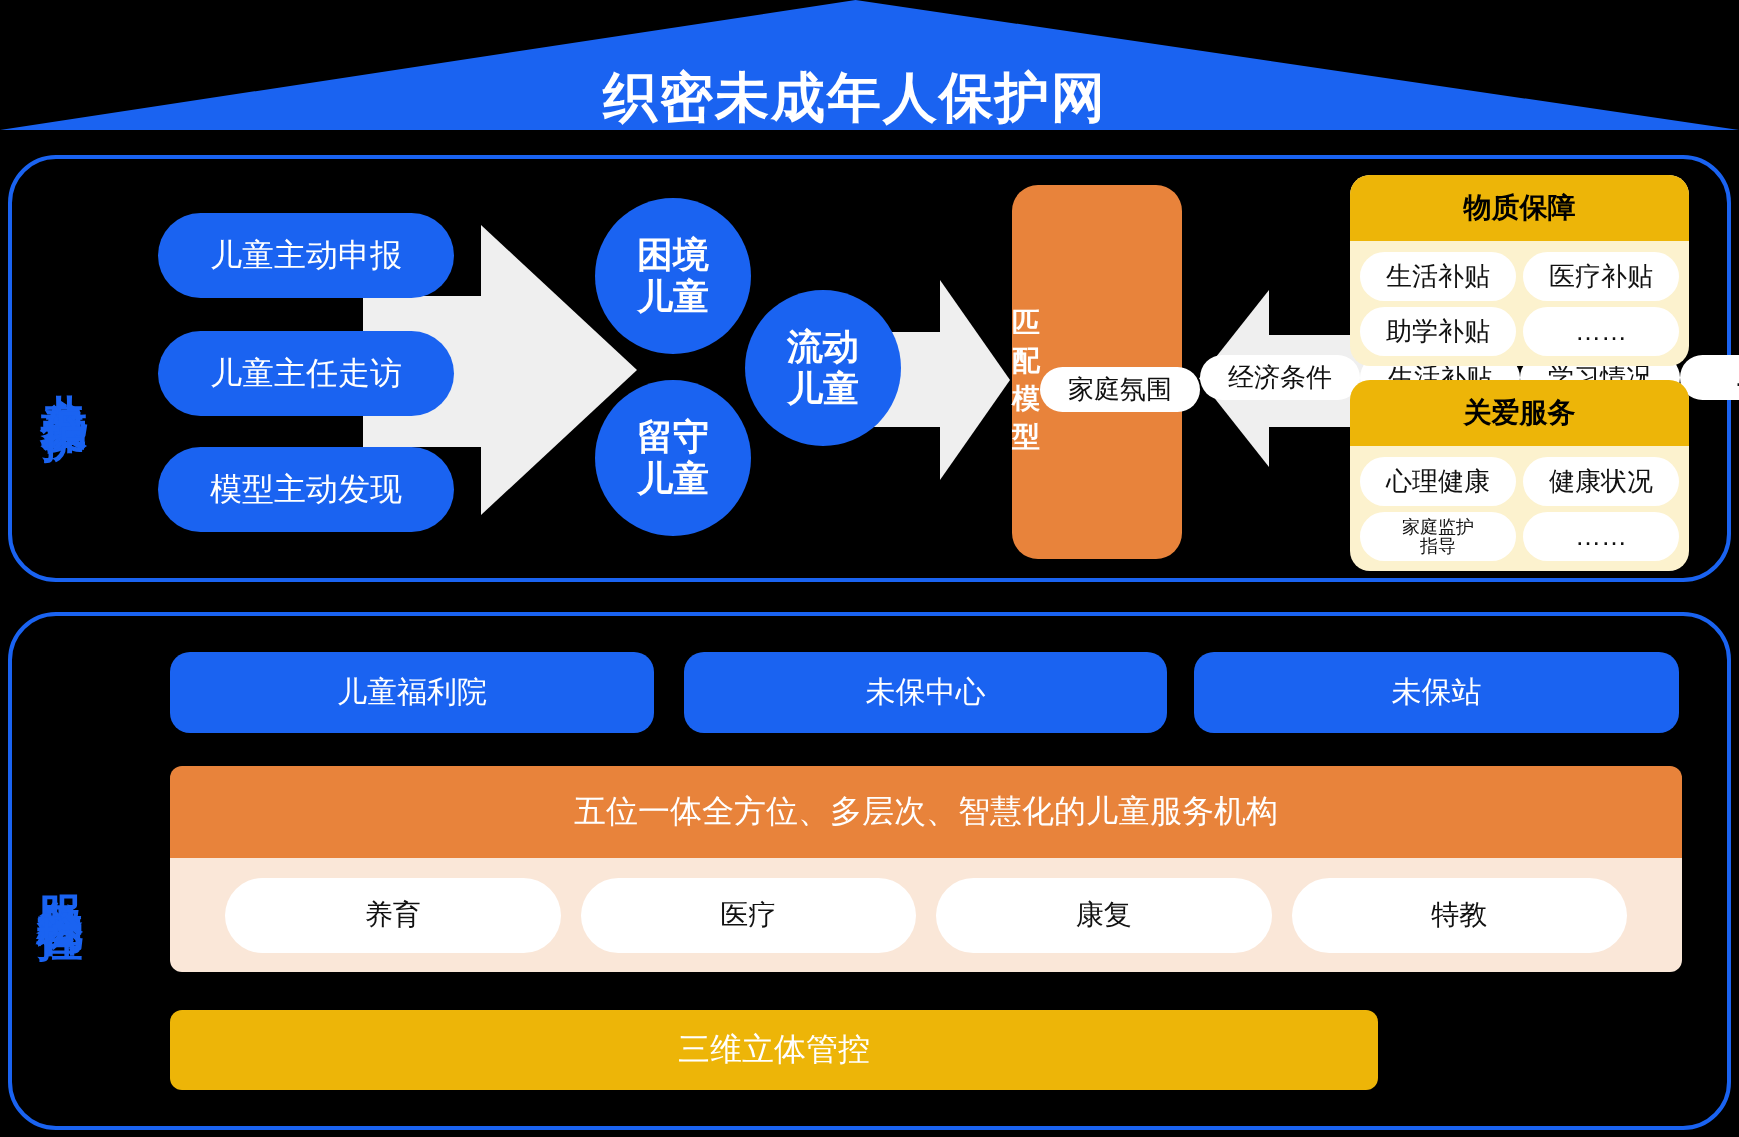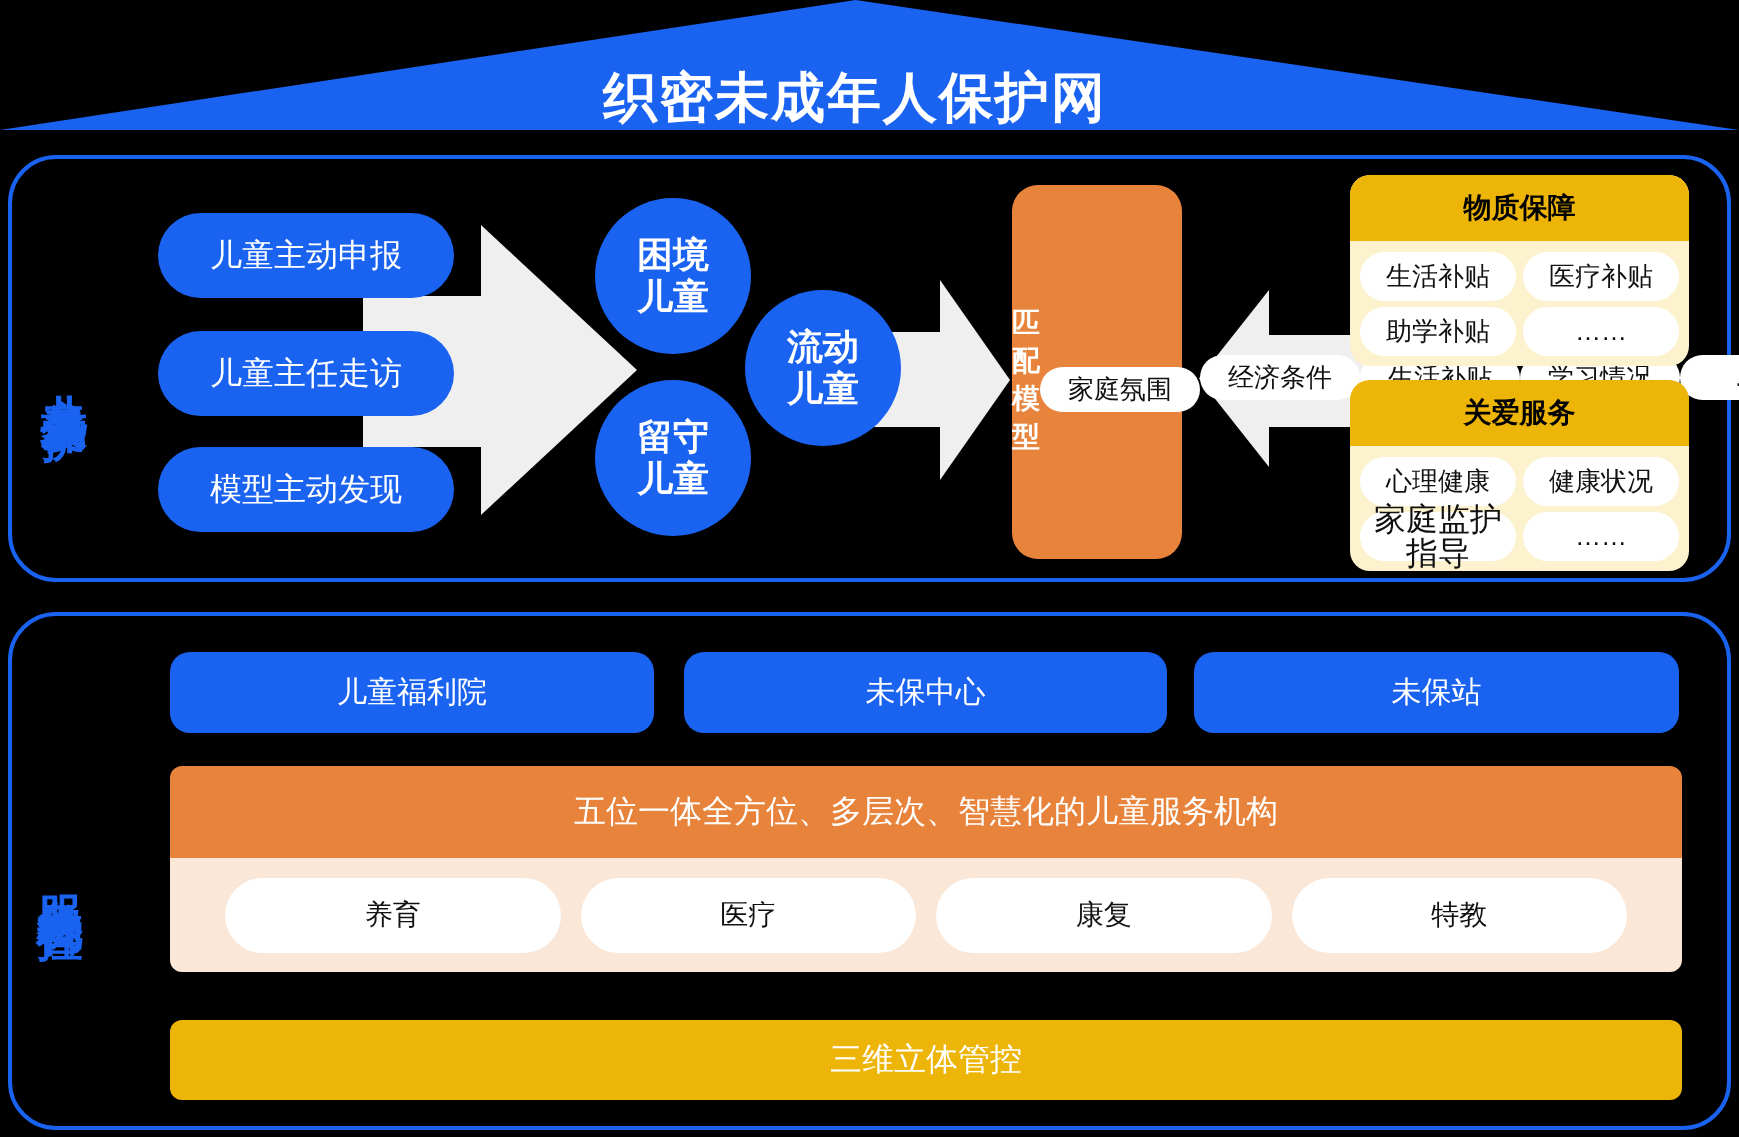--- a/index.html
+++ b/index.html
@@ -47,34 +47,34 @@
   .mpill.first{margin-top:34px;}
 
   
   .ybox{width:339px;border-radius:20px;background:#FCF2CE;z-index:2;overflow:hidden;}
   .ybox-h{height:66px;background:#EDB508;color:#000000;font-size:28px;font-weight:bold;
           display:flex;align-items:center;justify-content:center;}
   .ybody{display:grid;grid-template-columns:1fr 1fr;gap:6px 7px;padding:11px 10px 10px 10px;}
   .ypill{height:49px;border-radius:25px;background:#fff;color:#111;font-size:26px;
          display:flex;align-items:center;justify-content:center;text-align:center;
          white-space:pre-line;line-height:1.05;}
-  .ypill.small{font-size:32px;}
+  .ypill.small{font-size:18px;}
 
   
   .bar{top:36px;height:81px;border-radius:20px;background:#1A63F1;color:#fff;
        font-size:30px;display:flex;align-items:center;justify-content:center;}
   .banner{left:158px;top:150px;width:1512px;height:92px;background:#E8833B;
           border-radius:12px 12px 0 0;color:#fff;font-size:32px;display:flex;
           align-items:center;justify-content:center;}
   .cream{left:158px;top:242px;width:1512px;height:114px;background:#FAE7D8;
          border-radius:0 0 12px 12px;display:flex;align-items:center;
          justify-content:space-between;padding:0 55px;box-sizing:border-box;gap:20px;}
   .spill{flex:1;height:75px;border-radius:38px;background:#fff;color:#111;font-size:28px;
          display:flex;align-items:center;justify-content:center;}
-  .goldbar{left:158px;top:404px;width:1512px;height:80px;border-radius:12px;
+  .goldbar{left:158px;top:394px;width:1208px;height:80px;border-radius:12px;
            background:#EDB508;color:#fff;font-size:32px;display:flex;align-items:center;
            justify-content:center;}
 </style>
 </head>
 <body>
 
 <div class="stage">
 
   <div class="abs roof"></div>
   <div class="abs roof-title">织密未成年人保护网</div>

